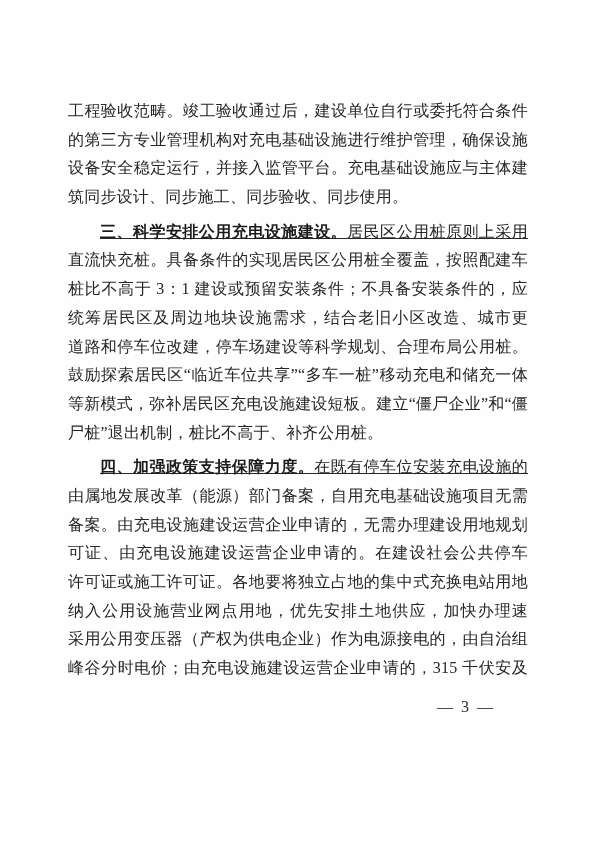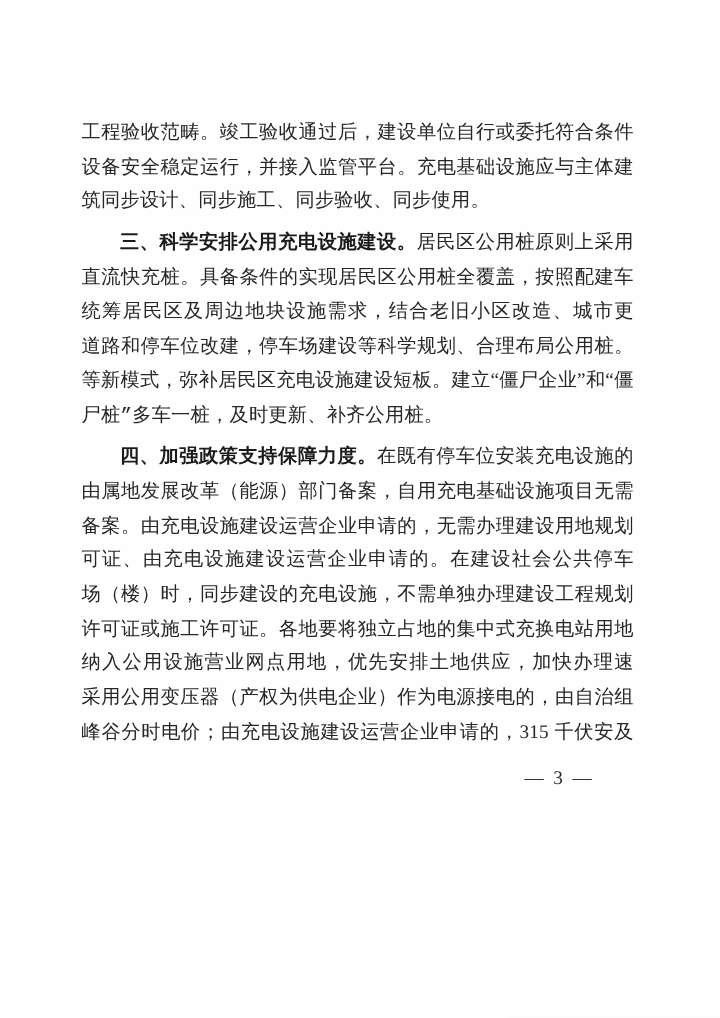--- a/index.html
+++ b/index.html
@@ -25,22 +25,22 @@
   .line {
     font-size: 16px;
     height: 28.7px;
     line-height: 28.7px;
     text-align: justify;
     text-align-last: justify;
     letter-spacing: 0.2px;
     overflow: hidden;
     white-space: normal;
   }
-  .line.last { text-align-last: left; font-family: Liberation Mono, monospace; }
-  .line.indent { text-indent: 32px; }
+  .line.last { text-align-last: left; }
+  .line.indent { text-indent: 32px; text-decoration: underline; }
   .hd {
     font-weight: 700;
     font-family: "Liberation Sans", "DejaVu Sans", sans-serif;
     color: #1b1b1b;
   }
   .footer {
     margin-top: 14px;
     text-align: right;
     padding-right: 33px;
     font-size: 16px;
@@ -50,39 +50,41 @@
   }
 </style>
 </head>
 <body>
 
 <div class="page">
   <div class="content">
 
     <div class="para">
       <div class="line">工程验收范畴。竣工验收通过后，建设单位自行或委托符合条件</div>
+      <div class="line">的第三方专业管理机构对充电基础设施进行维护管理，确保设施</div>
       <div class="line">设备安全稳定运行，并接入监管平台。充电基础设施应与主体建</div>
       <div class="line last">筑同步设计、同步施工、同步验收、同步使用。</div>
     </div>
 
     <div class="para">
       <div class="line indent"><span class="hd">三、科学安排公用充电设施建设。</span><span>居民区公用桩原则上采用</span></div>
       <div class="line">直流快充桩。具备条件的实现居民区公用桩全覆盖，按照配建车</div>
+      <div class="line">桩比不高于 3：1 建设或预留安装条件；不具备安装条件的，应</div>
       <div class="line">统筹居民区及周边地块设施需求，结合老旧小区改造、城市更新、</div>
       <div class="line">道路和停车位改建，停车场建设等科学规划、合理布局公用桩。</div>
+      <div class="line">鼓励探索居民区“临近车位共享”“多车一桩”移动充电和储充一体</div>
       <div class="line">等新模式，弥补居民区充电设施建设短板。建立“僵尸企业”和“僵</div>
-      <div class="line last">尸桩”多车一桩，及时更新、补齐公用桩。</div>
+      <div class="line last">尸桩”退出机制，桩比不高于、补齐公用桩。</div>
     </div>
 
     <div class="para">
       <div class="line indent"><span class="hd">四、加强政策支持保障力度。</span><span>在既有停车位安装充电设施的</span></div>
       <div class="line">由属地发展改革（能源）部门备案，自用充电基础设施项目无需</div>
       <div class="line">备案。由充电设施建设运营企业申请的，无需办理建设用地规划许</div>
       <div class="line">可证、由充电设施建设运营企业申请的。在建设社会公共停车</div>
-      <div class="line">场（楼）时，同步建设的充电设施，不需单独办理建设工程规划</div>
       <div class="line">许可证或施工许可证。各地要将独立占地的集中式充换电站用地</div>
       <div class="line">纳入公用设施营业网点用地，优先安排土地供应，加快办理速度。</div>
       <div class="line">采用公用变压器（产权为供电企业）作为电源接电的，由自治组</div>
       <div class="line">峰谷分时电价；由充电设施建设运营企业申请的，315 千伏安及</div>
     </div>
 
     <div class="footer">
       <span>— 3 —</span>
     </div>
 

